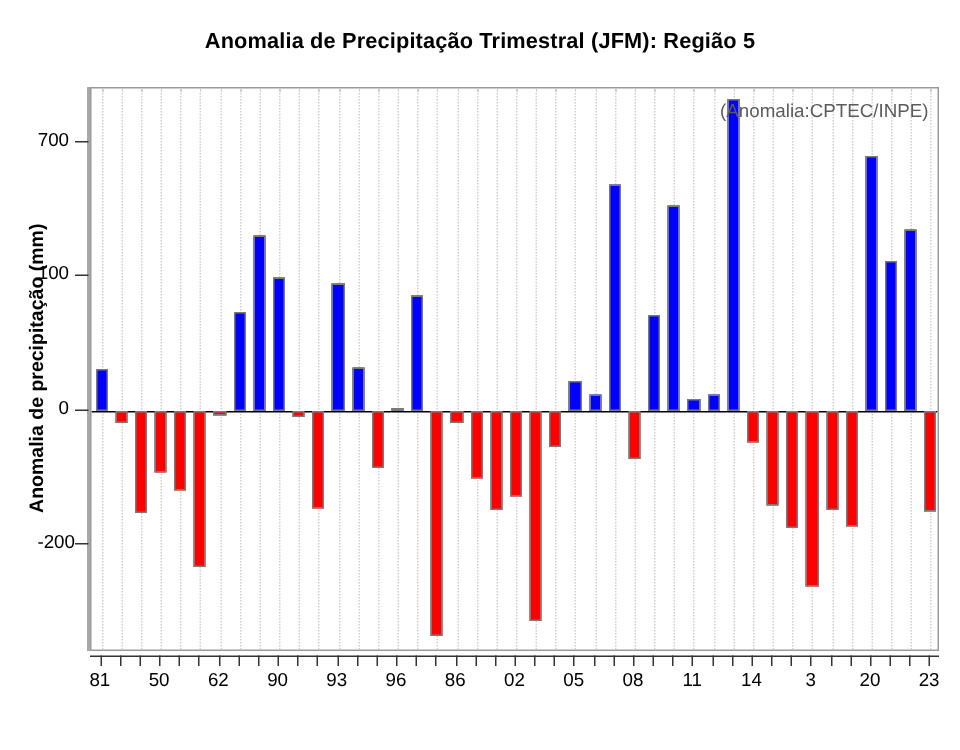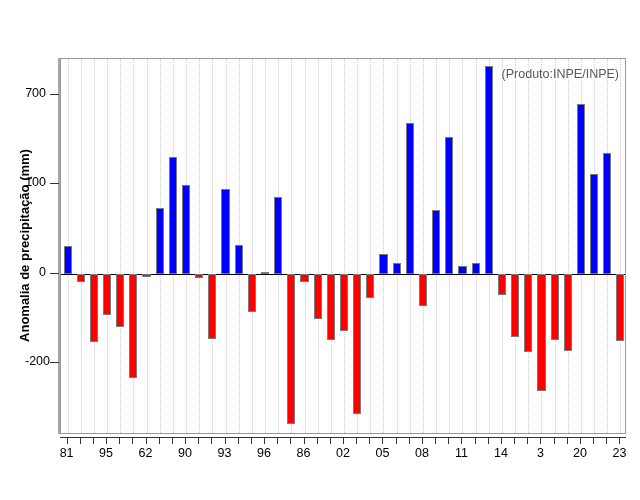--- a/index.html
+++ b/index.html
@@ -90,20 +90,21 @@
   .x-axis-title{
     position:absolute;left:0;top:470px;width:640px;
     text-align:center;font-size:13px;font-weight:bold;color:#000;
   }
 </style>
 </head>
 <body>
 
 <div id="root">
 
+  <div class="chart-title">Anomalia de Precipitação Trimestral (JFM): Região 5</div>
 
   <div class="y-axis-line"></div>
   <div id="y-ticks">
       <div class="y-tick" style="top: 362.381px;"></div>
       <div class="y-tick-label" style="position: absolute; left: 4px; width: 46px; top: 354.381px; right: auto;">-200</div>
       <div class="y-tick" style="top: 272.857px;"></div>
       <div class="y-tick-label" style="position: absolute; left: 0px; width: 46px; top: 264.857px; right: auto;">0</div>
       <div class="y-tick" style="top: 183.333px;"></div>
       <div class="y-tick-label" style="position: absolute; left: 0px; width: 46px; top: 175.333px; right: auto;">100</div>
       <div class="y-tick" style="top: 93.8095px;"></div>
@@ -194,31 +195,31 @@
         <div class="bar neg" title="2015: -140 mm" style="left: 450.036px; width: 8.16093px; top: 214.857px; height: 62.6667px;"></div>
         <div class="bar neg" title="2016: -175 mm" style="left: 463.199px; width: 8.16093px; top: 214.857px; height: 78.3333px;"></div>
         <div class="bar neg" title="2017: -262 mm" style="left: 476.361px; width: 8.16093px; top: 214.857px; height: 117.276px;"></div>
         <div class="bar neg" title="2018: -148 mm" style="left: 489.524px; width: 8.16093px; top: 214.857px; height: 66.2476px;"></div>
         <div class="bar neg" title="2019: -172 mm" style="left: 502.687px; width: 8.16093px; top: 214.857px; height: 76.9905px;"></div>
         <div class="bar pos" title="2020: 380 mm" style="left: 515.85px; width: 8.16093px; top: 44.7619px; height: 170.095px;"></div>
         <div class="bar pos" title="2021: 222 mm" style="left: 529.013px; width: 8.16093px; top: 115.486px; height: 99.3714px;"></div>
         <div class="bar pos" title="2022: 270 mm" style="left: 542.175px; width: 8.16093px; top: 94px; height: 120.857px;"></div>
         <div class="bar neg" title="2023: -150 mm" style="left: 555.338px; width: 8.16093px; top: 214.857px; height: 67.1429px;"></div>
       </div>
-    <div class="annotation">(Produto:INPE/INPE)</div>
+    <div class="annotation">(Anomalia:CPTEC/INPE)</div>
   </div>
 
   <div class="x-axis-line"></div>
   <div id="x-ticks">
       <div class="x-tick" style="left: 66.5814px;"></div>
       <div class="x-tick-label" style="left: 66.5814px;">81</div>
       <div class="x-tick" style="left: 79.7442px;"></div>
       <div class="x-tick" style="left: 92.907px;"></div>
       <div class="x-tick" style="left: 106.07px;"></div>
-      <div class="x-tick-label" style="left: 106.07px;">95</div>
+      <div class="x-tick-label" style="left: 106.07px;">50</div>
       <div class="x-tick" style="left: 119.233px;"></div>
       <div class="x-tick" style="left: 132.395px;"></div>
       <div class="x-tick" style="left: 145.558px;"></div>
       <div class="x-tick-label" style="left: 145.558px;">62</div>
       <div class="x-tick" style="left: 158.721px;"></div>
       <div class="x-tick" style="left: 171.884px;"></div>
       <div class="x-tick" style="left: 185.047px;"></div>
       <div class="x-tick-label" style="left: 185.047px;">90</div>
       <div class="x-tick" style="left: 198.209px;"></div>
       <div class="x-tick" style="left: 211.372px;"></div>

